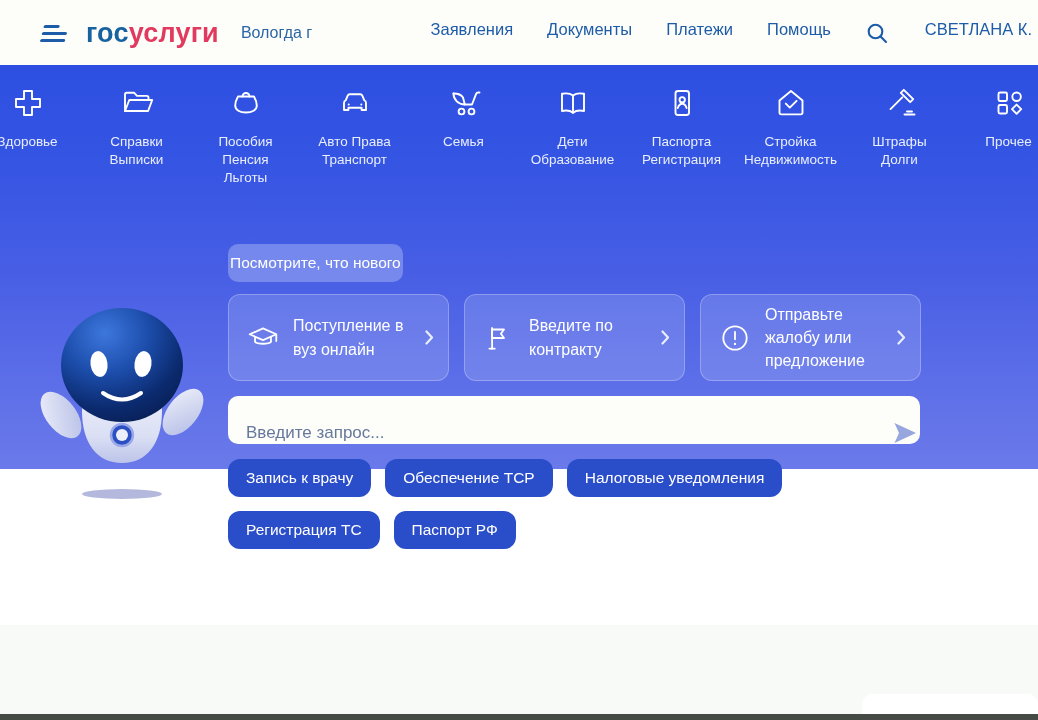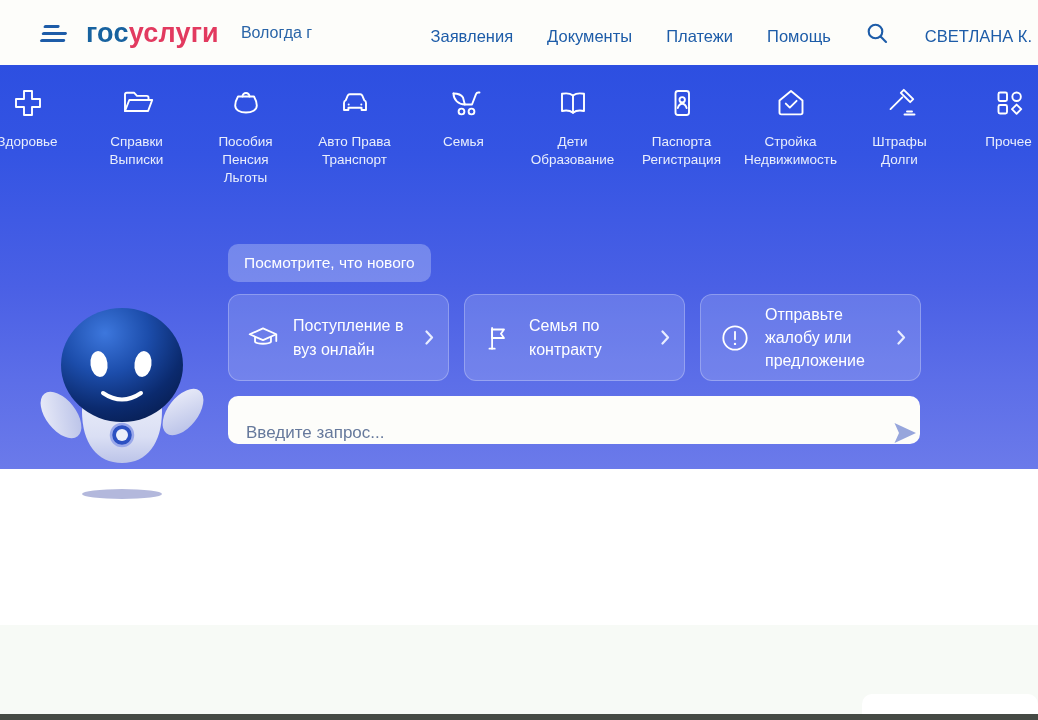--- a/index.html
+++ b/index.html
@@ -10,39 +10,39 @@
   .topbar{position:absolute;left:0;top:0;width:1038px;height:66px;background:#fdfdfa;
     display:flex;align-items:center;padding:0 6px 0 42px;}
   .burger{width:28px;height:22px;display:flex;flex-direction:column;justify-content:center;gap:4px;cursor:pointer;transform:skewX(-14deg);}
   .burger span{display:block;height:3px;border-radius:2px;background:#1d5ca8;}
   .burger span:nth-child(1){width:16px;}
   .burger span:nth-child(2){width:25px;}
   .burger span:nth-child(3){width:25px;}
   .logo{margin-left:16px;font-size:27px;font-weight:bold;letter-spacing:.2px;white-space:nowrap;}
   .logo .lb{color:#17629f;} .logo .lr{color:#e23a5f;}
   .location{margin-left:22px;font-size:16px;color:#2a65a8;white-space:nowrap;cursor:pointer;}
-  .topnav{margin-left:auto;display:flex;align-items:flex-end;gap:34px;}
+  .topnav{margin-left:auto;display:flex;align-items:flex-start;gap:34px;}
   .topnav a{font-size:16.5px;color:#1d5ca8;text-decoration:none;white-space:nowrap;cursor:pointer;}
   .search-btn{width:26px;height:26px;cursor:pointer;display:flex;align-items:center;}
   .user{font-size:16.5px;color:#1d5ca8;white-space:nowrap;cursor:pointer;}
 
   
   .hero{position:absolute;left:0;top:65px;width:1038px;height:404px;
     background:linear-gradient(180deg,#2d4fe1 0%,#3454e3 22%,#4a60e5 55%,#5c6ee8 78%,#6b7aea 100%);}
 
   .categories{position:absolute;left:-27px;top:20px;display:flex;}
   .cat{width:109px;display:flex;flex-direction:column;align-items:center;cursor:pointer;}
   .cat .ic{width:36px;height:36px;margin-bottom:12px;}
   .cat .lbl{font-size:13.5px;line-height:1.32;color:#e9eefc;text-align:center;white-space:pre-line;}
 
   
   .mascot{position:absolute;left:28px;top:228px;width:188px;height:212px;}
 
   .content{position:absolute;left:228px;top:179px;width:700px;}
-  .whats-new{display:inline-block;height:38px;line-height:38px;padding:0 16px;border-radius:10px;
+  .whats-new{display:inline-block;height:38px;line-height:38px;padding:0 2px;border-radius:10px;
     background:rgba(228,235,255,.30);color:#fff;font-size:15.5px;cursor:pointer;}
 
   .cards{display:flex;gap:15px;margin-top:12px;}
   .card{width:221px;height:87px;border-radius:12px;background:rgba(233,239,255,.17);
     border:1px solid rgba(255,255,255,.26);display:flex;align-items:center;padding:0 14px 0 17px;cursor:pointer;}
   .card .cic{width:34px;height:34px;flex:0 0 34px;}
   .card .ct{margin-left:13px;font-size:16px;line-height:1.45;color:#fff;white-space:pre-line;}
   .card .chev{margin-left:auto;flex:0 0 9px;}
 
   .searchbar{margin-top:15px;width:692px;height:48px;background:#fdfdfa;border-radius:10px;
@@ -235,21 +235,21 @@
               <polyline points="1.5,1.5 7,7.5 1.5,13.5"></polyline>
             </svg>
         </div>
 
         <div class="card">
           <svg class="cic" viewBox="0 0 32 32" fill="none" stroke="#fff" stroke-width="1.7" stroke-linecap="round" stroke-linejoin="round">
             <path d="M9.5 26 V6.5"></path>
             <path d="M7 26 h5"></path>
             <path d="M9.5 8 h11.2 l-2.9 4 2.9 4 H9.5 z"></path>
           </svg>
-          <div class="ct">Семья по
+          <div class="ct">Введите по
 контракту</div>
           <svg class="chev" width="9" height="15" viewBox="0 0 9 15" fill="none" stroke="#e8edff" stroke-width="2.2" stroke-linecap="round" stroke-linejoin="round">
               <polyline points="1.5,1.5 7,7.5 1.5,13.5"></polyline>
             </svg>
         </div>
 
         <div class="card">
           <svg class="cic" viewBox="0 0 32 32" fill="none" stroke="#fff" stroke-width="1.7" stroke-linecap="round">
             <circle cx="16" cy="16" r="11"></circle>
             <path d="M16 10.2 v7"></path>
@@ -264,20 +264,27 @@
         </div>
       </div>
 
       <div class="searchbar">
         <input type="text" placeholder="Введите запрос..." style="">
         <svg class="send" viewBox="0 0 26 22">
           <path d="M2.5 21 L24 11 L2.5 1 L7 11 Z" fill="#97a6dc"></path>
         </svg>
       </div>
 
+      <div class="chips">
+        <div class="chip">Запись к врачу</div>
+        <div class="chip">Обеспечение ТСР</div>
+        <div class="chip">Налоговые уведомления</div>
+        <div class="chip">Регистрация ТС</div>
+        <div class="chip">Паспорт РФ</div>
+      </div>
 
     </div>
   </div>
 
   <div class="footer">
     <div class="chat-widget"></div>
   </div>
   <div class="bottom-strip"></div>
 
 </div>

